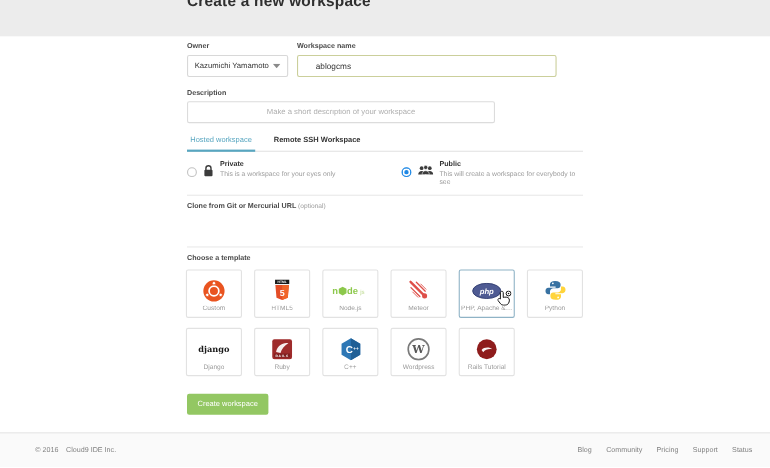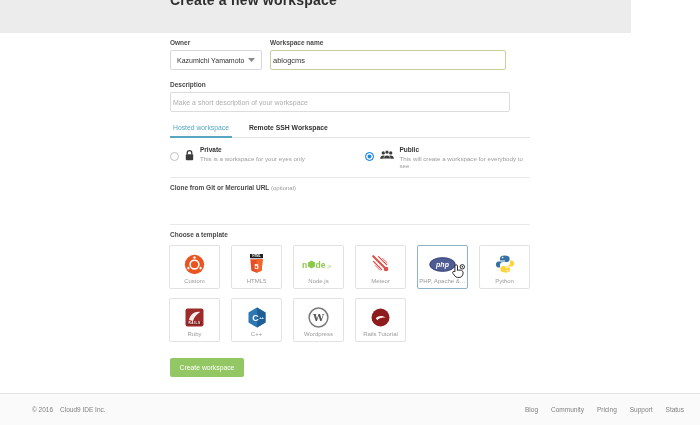--- a/index.html
+++ b/index.html
@@ -1,39 +1,39 @@
 <!DOCTYPE html>
 <html style="--accent-tab: #58a6c0; --radio-selected: #1e88e5; --button-green: #93c763; --focused-input-border: #cbcf9b;"><head>
 <meta charset="utf-8">
 <style>
   html,body{margin:0;padding:0;background:#fff;}
   .page{position:relative;width:700px;height:425px;background:#fff;overflow:hidden;
         font-family:"Liberation Sans",sans-serif;-webkit-font-smoothing:antialiased;}
   
-  .band{position:absolute;top:0;left:0;width:631px;height:33px;background:#ececec;overflow:hidden;}
+  .band{position:absolute;top:0;left:0;width:700px;height:33px;background:#ececec;overflow:hidden;}
   .title{position:absolute;left:170px;top:-8px;font-size:14px;font-weight:bold;color:#2f2f2f;letter-spacing:.2px;}
   
   .label{position:absolute;font-size:6.5px;font-weight:bold;color:#4a4a4a;}
   #owner-label{left:170px;top:39px}
   #wsname-label{left:270px;top:39px}
   #desc-label{left:170px;top:81px}
   #clone-label{left:170px;top:184px}
   #clone-label .opt{font-weight:normal;color:#9b9b9b;font-size:6px}
   #tmpl-label{left:170px;top:231px}
   
   .select{position:absolute;left:170px;top:50px;width:92px;height:20px;box-sizing:border-box;
           border:1px solid #d8d8d8;border-radius:2px;background:#fff;display:flex;align-items:center;
           padding:0 6px;font-size:7px;color:#333;cursor:pointer;}
   .select .chev{margin-left:auto;display:flex;}
   
   .tinput{position:absolute;box-sizing:border-box;height:20px;border:1px solid #dcdcdc;border-radius:2px;
-          font-size:7px;color:#333;padding:0 2px;font-family:inherit;outline:none;background:#fff;}
+          font-size:7px;color:#333;padding:0 16px;font-family:inherit;outline:none;background:#fff;}
   .tinput::placeholder{color:#aeaeae;}
   #wsname-input{left:270px;top:50px;width:236px;border-color:var(--focused-input-border,#cbcf9b);font-size:7.5px;}
-  #desc-input{left:170px;top:92px;width:340px;}
+  #desc-input{left:170px;top:92px;width:280px;text-align:center;}
   #clone-input{left:170px;top:195px;width:336px;}
   
   .tabs{position:absolute;left:170px;top:121px;width:360px;height:16px;border-bottom:1px solid #e3e3e3;
         display:flex;gap:14px;}
   .tab{font-size:6.8px;color:#333;font-weight:bold;padding:3px 3px 2px;cursor:pointer;}
   .tab.active{color:var(--accent-tab,#58a6c0);font-weight:normal;border-bottom:2px solid var(--accent-tab,#58a6c0);margin-bottom:-1px;}
   
   .vis{position:absolute;left:170px;top:146px;width:360px;display:flex;}
   .vis-option{display:flex;align-items:flex-start;cursor:pointer;}
   .vis-option:first-child{width:200px;}
@@ -210,20 +210,28 @@
             <path d="M9.6 1.4 c-3.1 0-4.6 1.2-4.6 3.1 v2 h5.1 v1 H3.5 c-1.8 0-2.6 1.5-2.6 3 s0.8 3 2.6 3 h1.5 v-2.5 c0-1.7 1.4-3 3.1-3 h4 c1.4 0 2.5-1.1 2.5-2.5 v-1.1 c0-1.8-1.5-3-5-3 z" fill="#3872A2"></path>
             <path d="M10.4 18.6 c3.1 0 4.6-1.2 4.6-3.1 v-2 H9.9 v-1 h6.6 c1.8 0 2.6-1.5 2.6-3 s-0.8-3-2.6-3 H15 v2.5 c0 1.7-1.4 3-3.1 3 h-4 c-1.4 0-2.5 1.1-2.5 2.5 v1.1 c0 1.8 1.5 3 5 3 z" fill="#FFD43B"></path>
             <circle cx="7.6" cy="3.6" r="0.8" fill="#fff"></circle>
             <circle cx="12.4" cy="16.4" r="0.8" fill="#fff"></circle>
           </svg>
         </span>
         <div class="card-label">Python</div>
       </div>
       <div class="card">
         <span class="icon">
+          <svg width="33" height="11" viewBox="0 0 33 11">
+            <text x="16.5" y="8" font-size="7.5" fill="#1a1a1a" text-anchor="middle" font-family="DejaVu Serif, serif" font-weight="bold">django</text>
+          </svg>
+        </span>
+        <div class="card-label">Django</div>
+      </div>
+      <div class="card">
+        <span class="icon">
           <svg width="19" height="19" viewBox="0 0 19 19">
             <rect x="0.5" y="0.5" width="18" height="18" rx="2" fill="#9E2B2B"></rect>
             <path d="M4 12 C5 6.5 10 3 15.2 4 C12 6 9 9 8 13 Z" fill="#fff" opacity="0.92"></path>
             <rect x="2.3" y="13.4" width="14.4" height="3.6" fill="#7e1f1f"></rect>
             <text x="9.5" y="16.4" font-size="3" fill="#fff" text-anchor="middle" font-weight="bold" letter-spacing="0.6">RAILS</text>
           </svg>
         </span>
         <div class="card-label">Ruby</div>
       </div>
       <div class="card">

